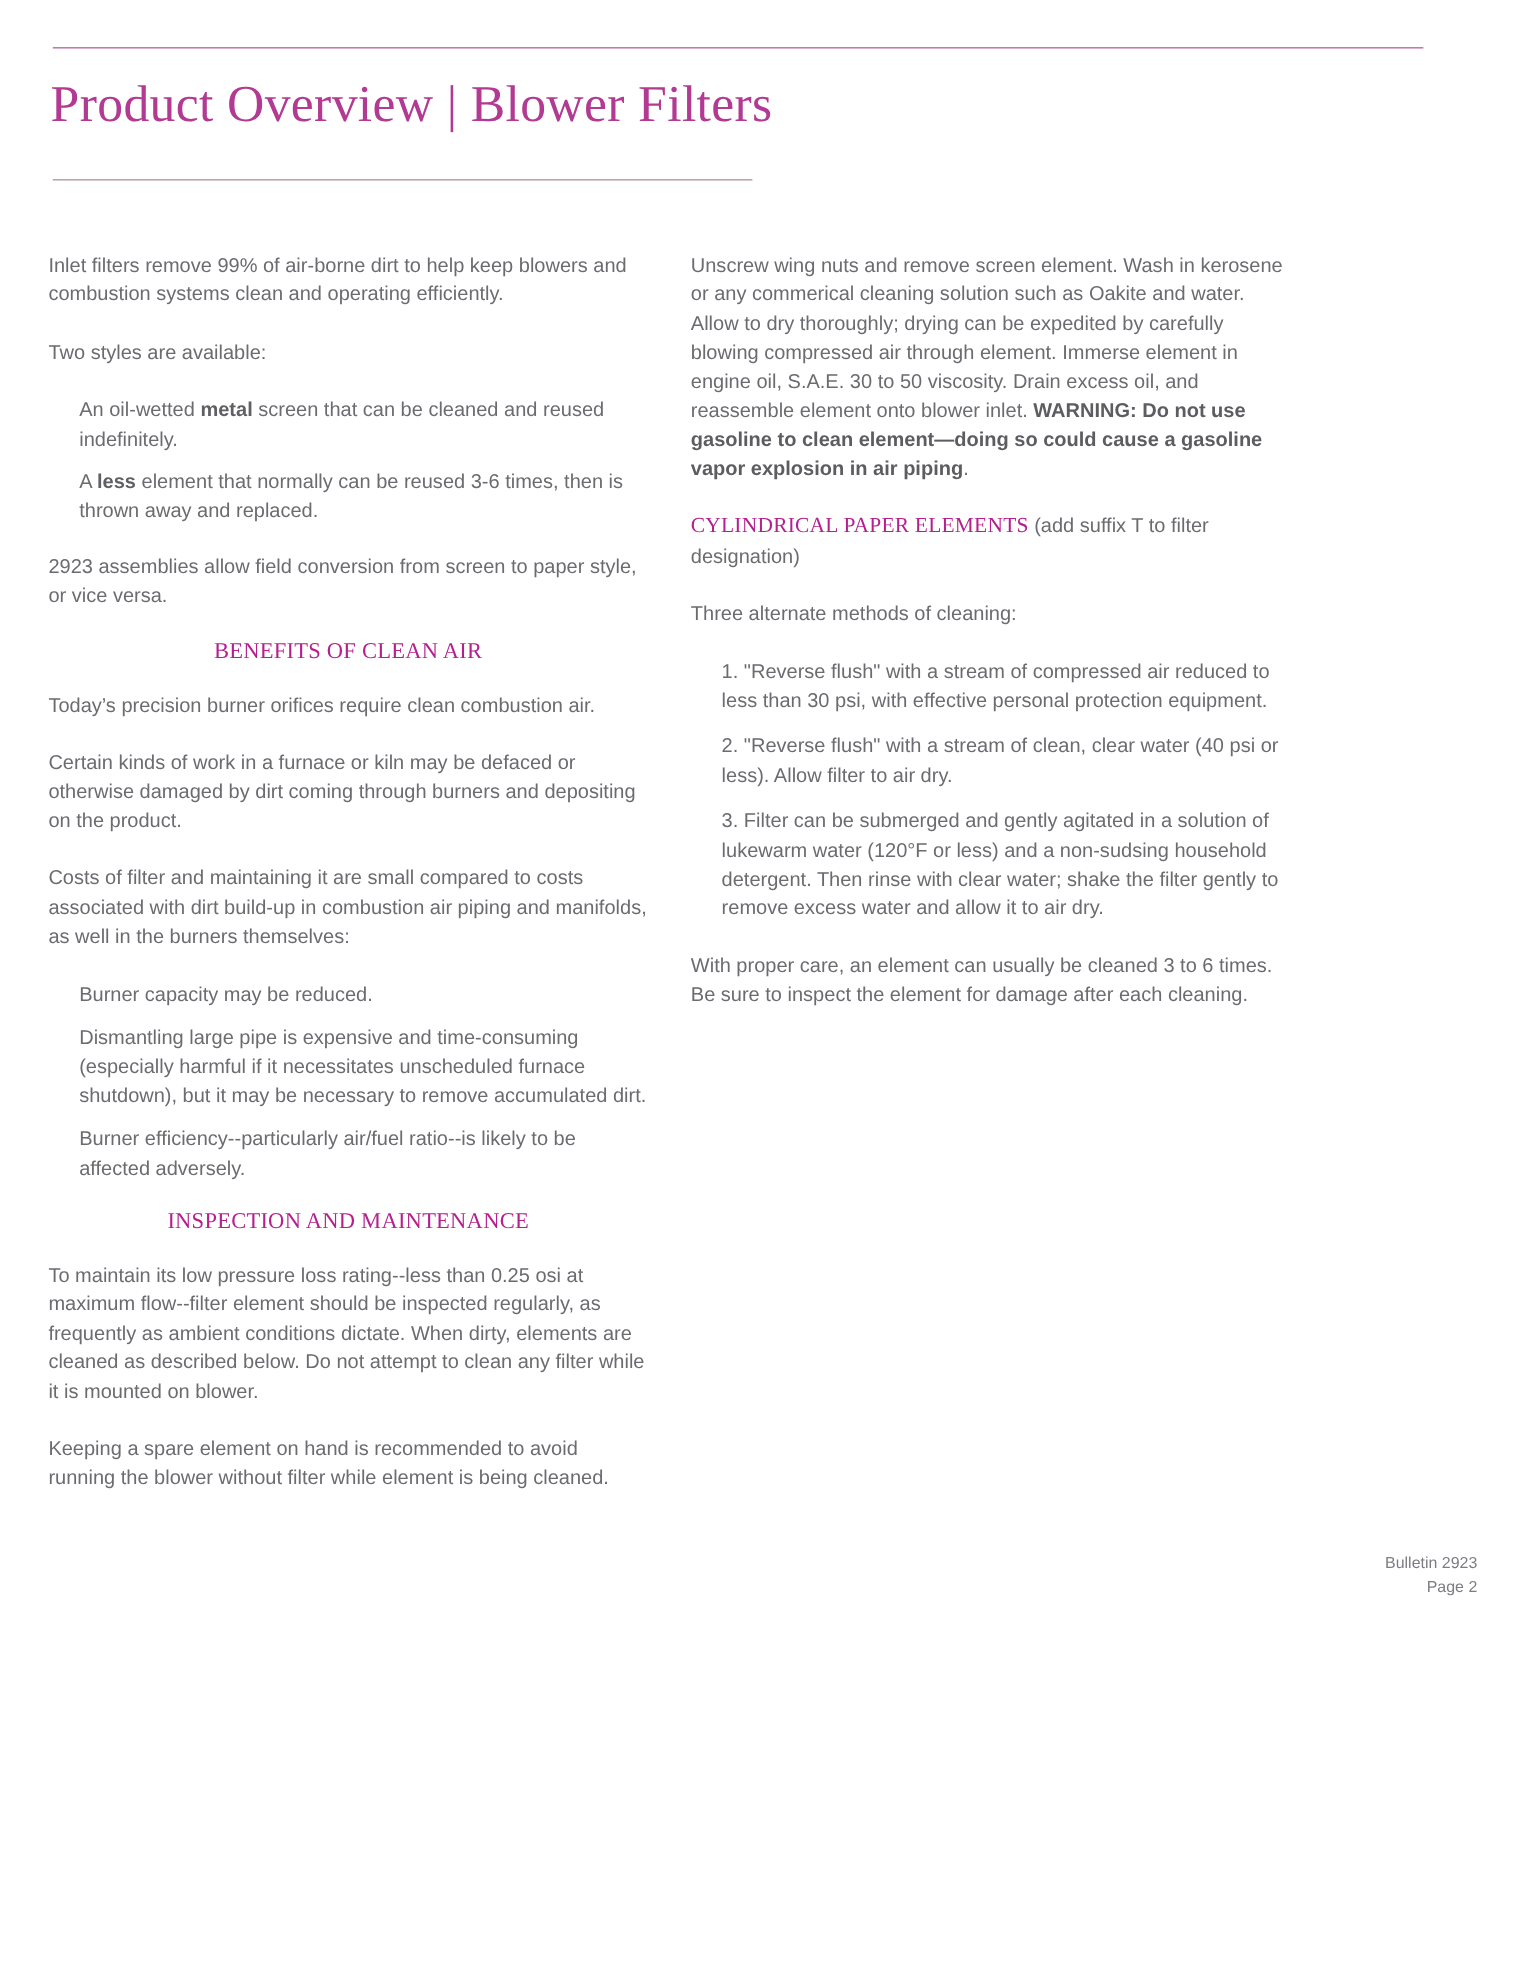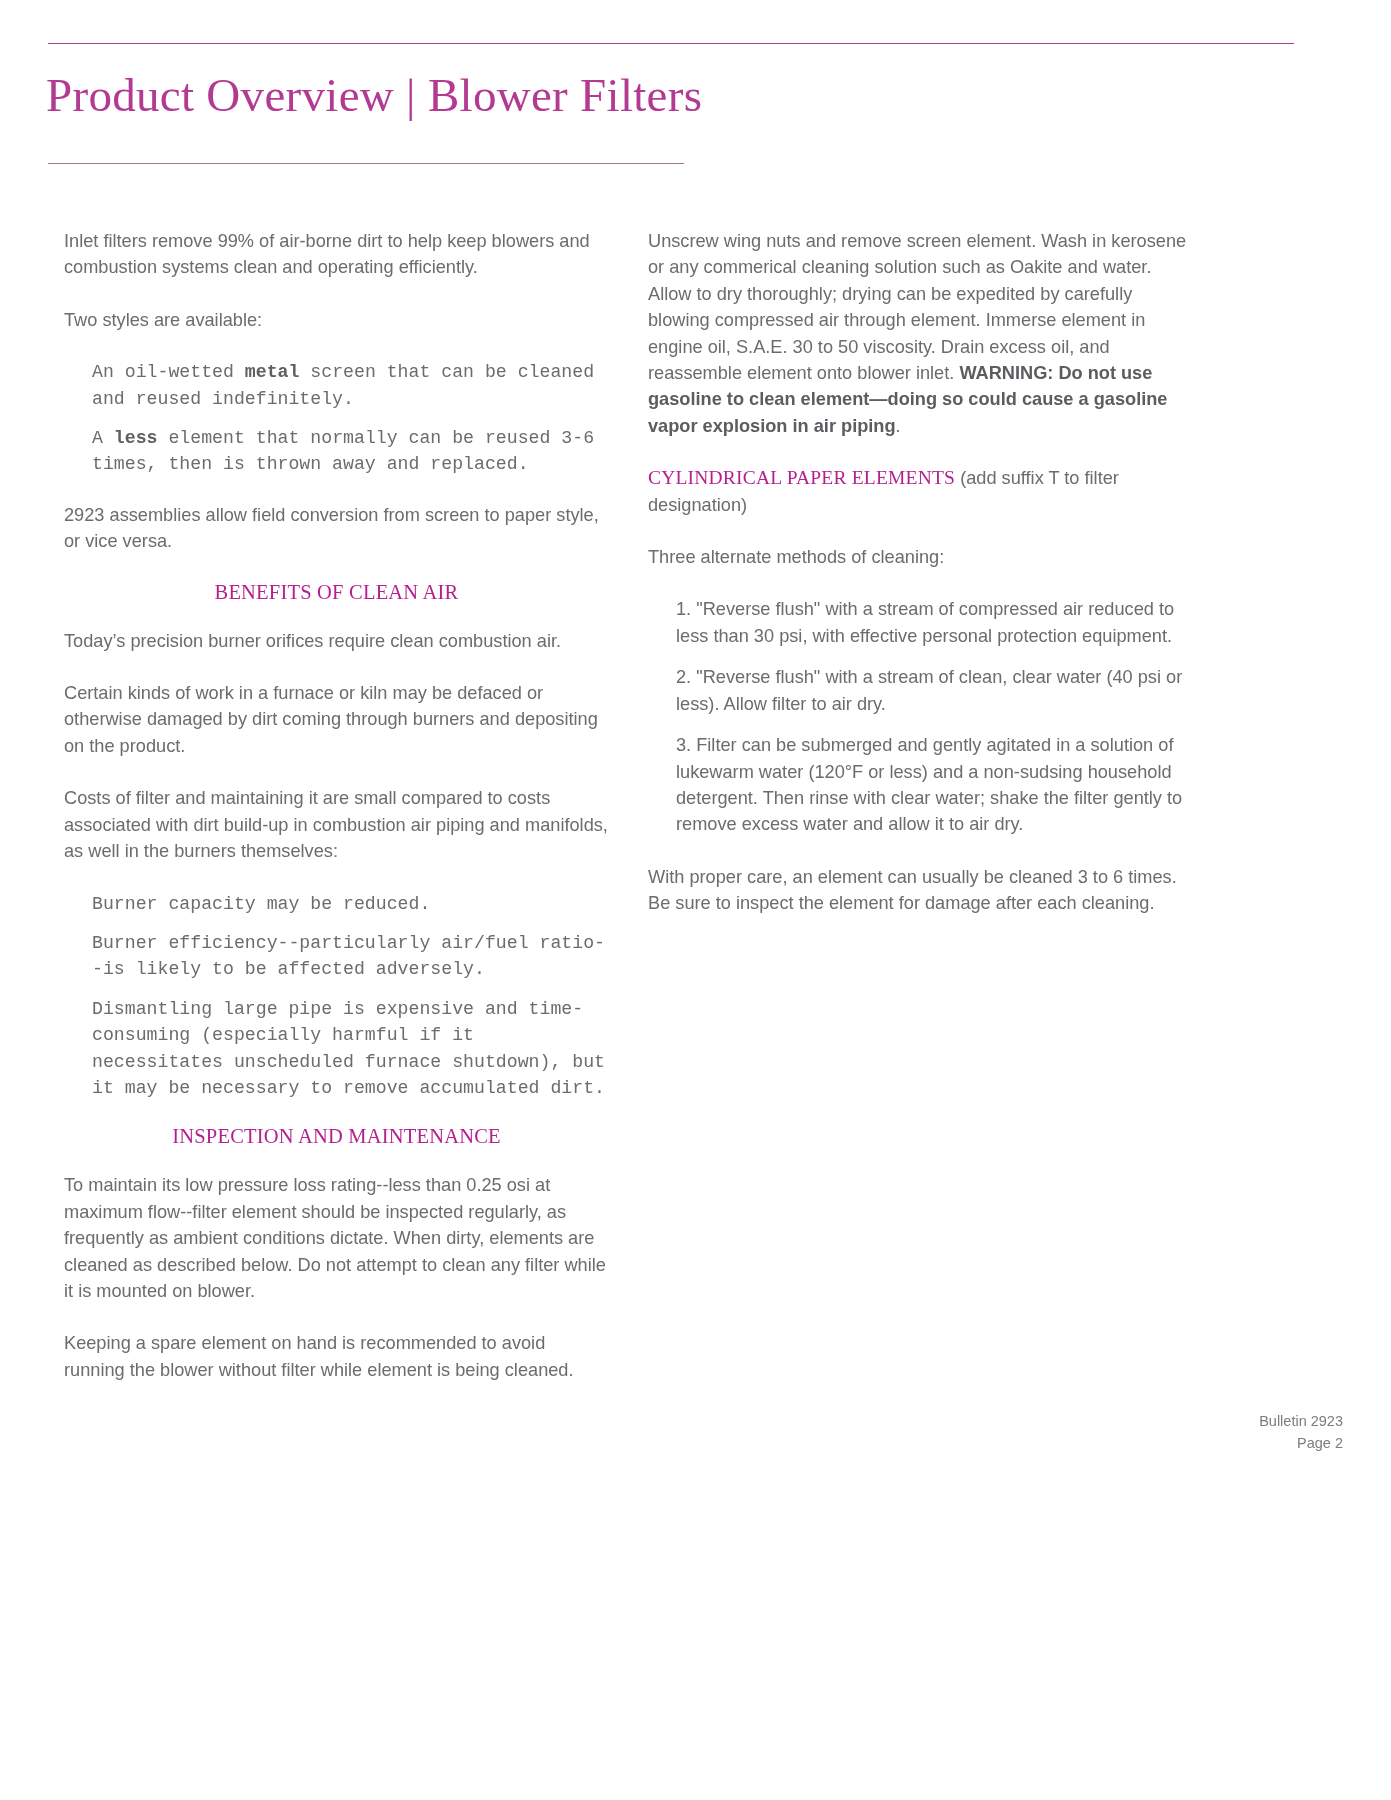--- a/index.html
+++ b/index.html
@@ -49,21 +49,20 @@
   
   .columns {
     position: absolute;
     left: 0;
     top: 228px;
     width: 1391px;
   }
   .col {
     position: absolute;
     top: 0;
-    margin-left: 20px;
   }
   .col-left  { left: 44px;  width: 545px; }
   .col-right { left: 628px; width: 545px; }
 
   
   p.body {
     margin: 0 0 26px 0;
     font-size: 18.2px;
     line-height: 26.4px;
     color: #6b6b70;
@@ -74,21 +73,20 @@
     margin: 0 0 24px 0;
     padding: 0;
     list-style: none;
   }
   .indent-list li {
     margin: 0 0 13px 0;
     padding-left: 28px;
     font-size: 18.2px;
     line-height: 26.4px;
     color: #6b6b70;
-    font-family: Liberation Mono, monospace;
   }
   .indent-list li:last-child { margin-bottom: 0; }
 
   .num-list {
     margin: 0 0 26px 0;
     padding: 0;
     list-style: none;
   }
   .num-list li {
     margin: 0 0 15px 0;
@@ -159,22 +157,22 @@
       <p class="body">2923 assemblies allow field conversion from screen to paper style, or vice versa.</p>
 
       <h2 class="section">BENEFITS OF CLEAN AIR</h2>
 
       <p class="body">Today’s precision burner orifices require clean combustion air.</p>
       <p class="body">Certain kinds of work in a furnace or kiln may be defaced or otherwise damaged by dirt coming through burners and depositing on the product.</p>
       <p class="body">Costs of filter and maintaining it are small compared to costs associated with dirt build-up in combustion air piping and manifolds, as well in the burners themselves:</p>
 
       <ul class="indent-list">
         <li>Burner capacity may be reduced.</li>
+        <li>Dismantling large pipe is expensive and time-consuming (especially harmful if it necessitates unscheduled furnace shutdown), but it may be necessary to remove accumulated dirt.</li>
         <li>Burner efficiency--particularly air/fuel ratio--is likely to be affected adversely.</li>
-        <li>Dismantling large pipe is expensive and time-consuming (especially harmful if it necessitates unscheduled furnace shutdown), but it may be necessary to remove accumulated dirt.</li>
       </ul>
 
       <h2 class="section section-gap-top">INSPECTION AND MAINTENANCE</h2>
 
       <p class="body">To maintain its low pressure loss rating--less than 0.25 osi at maximum flow--filter element should be inspected regularly, as frequently as ambient conditions dictate. When dirty, elements are cleaned as described below. Do not attempt to clean any filter while it is mounted on blower.</p>
       <p class="body">Keeping a spare element on hand is recommended to avoid running the blower without filter while element is being cleaned.</p>
 
     </div>
 
     <div class="col col-right">

